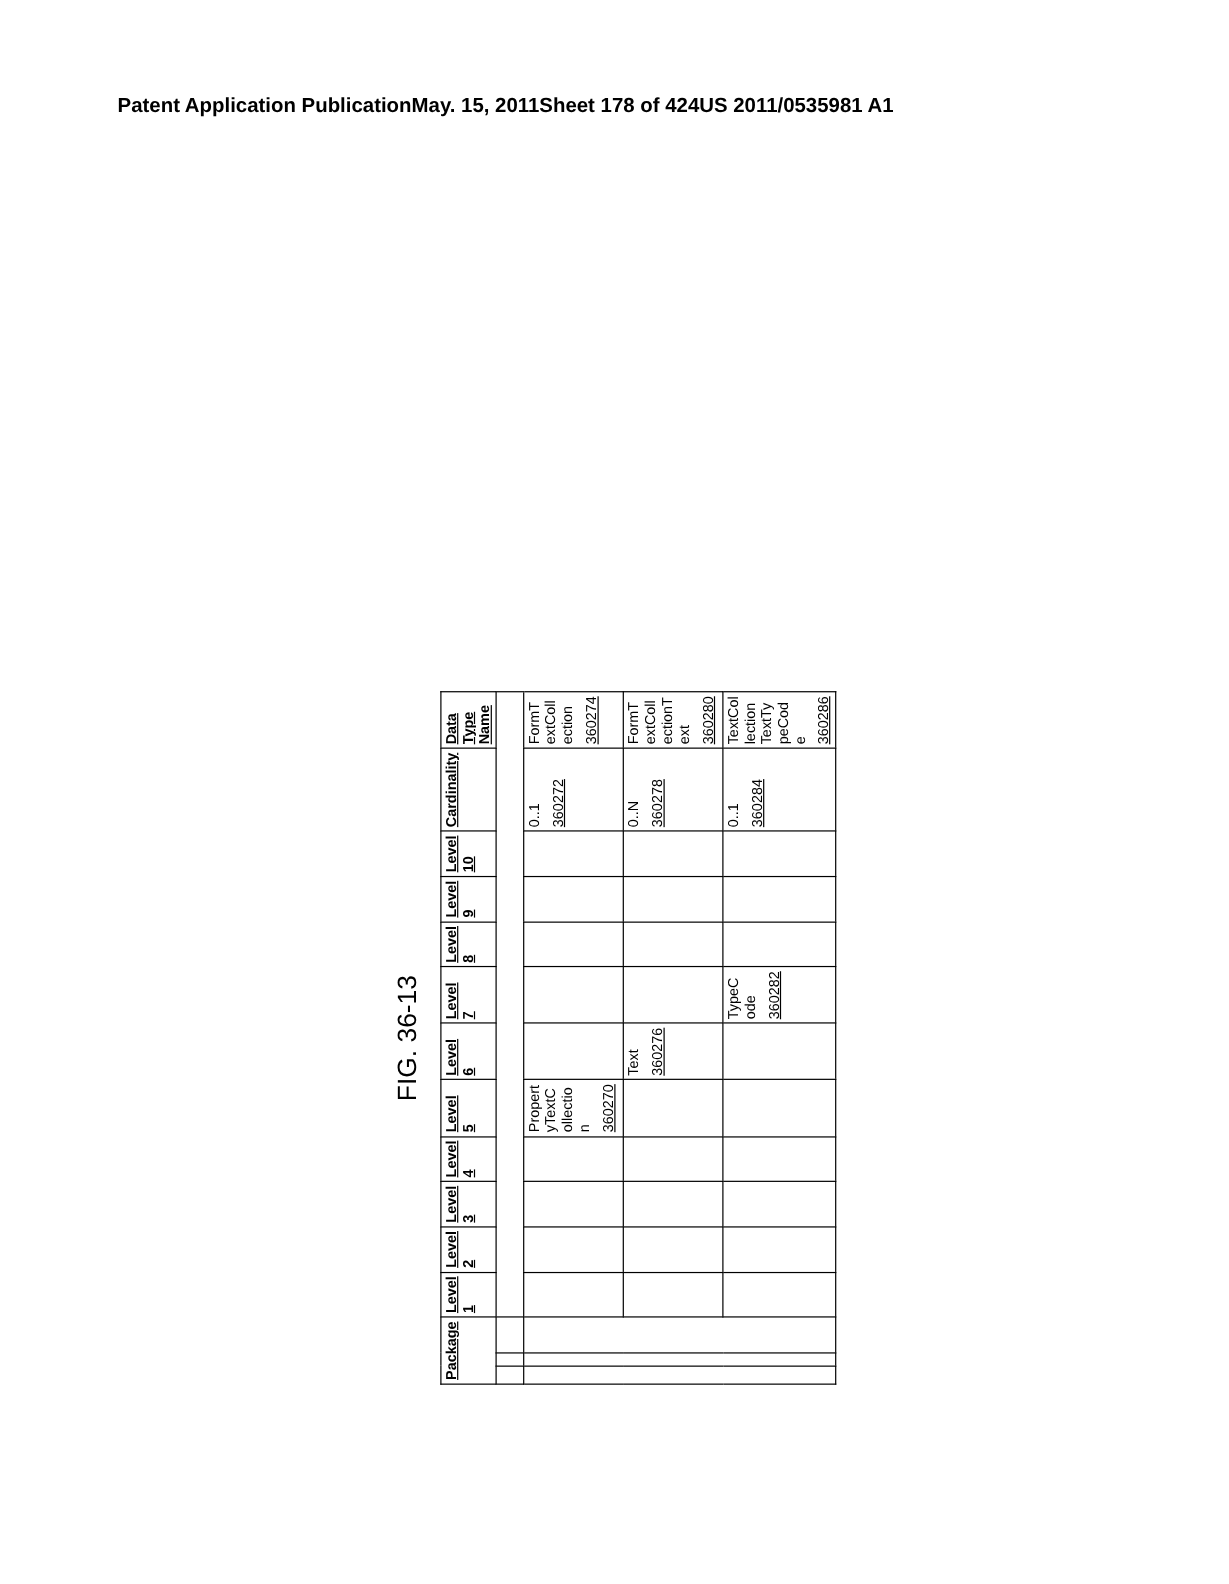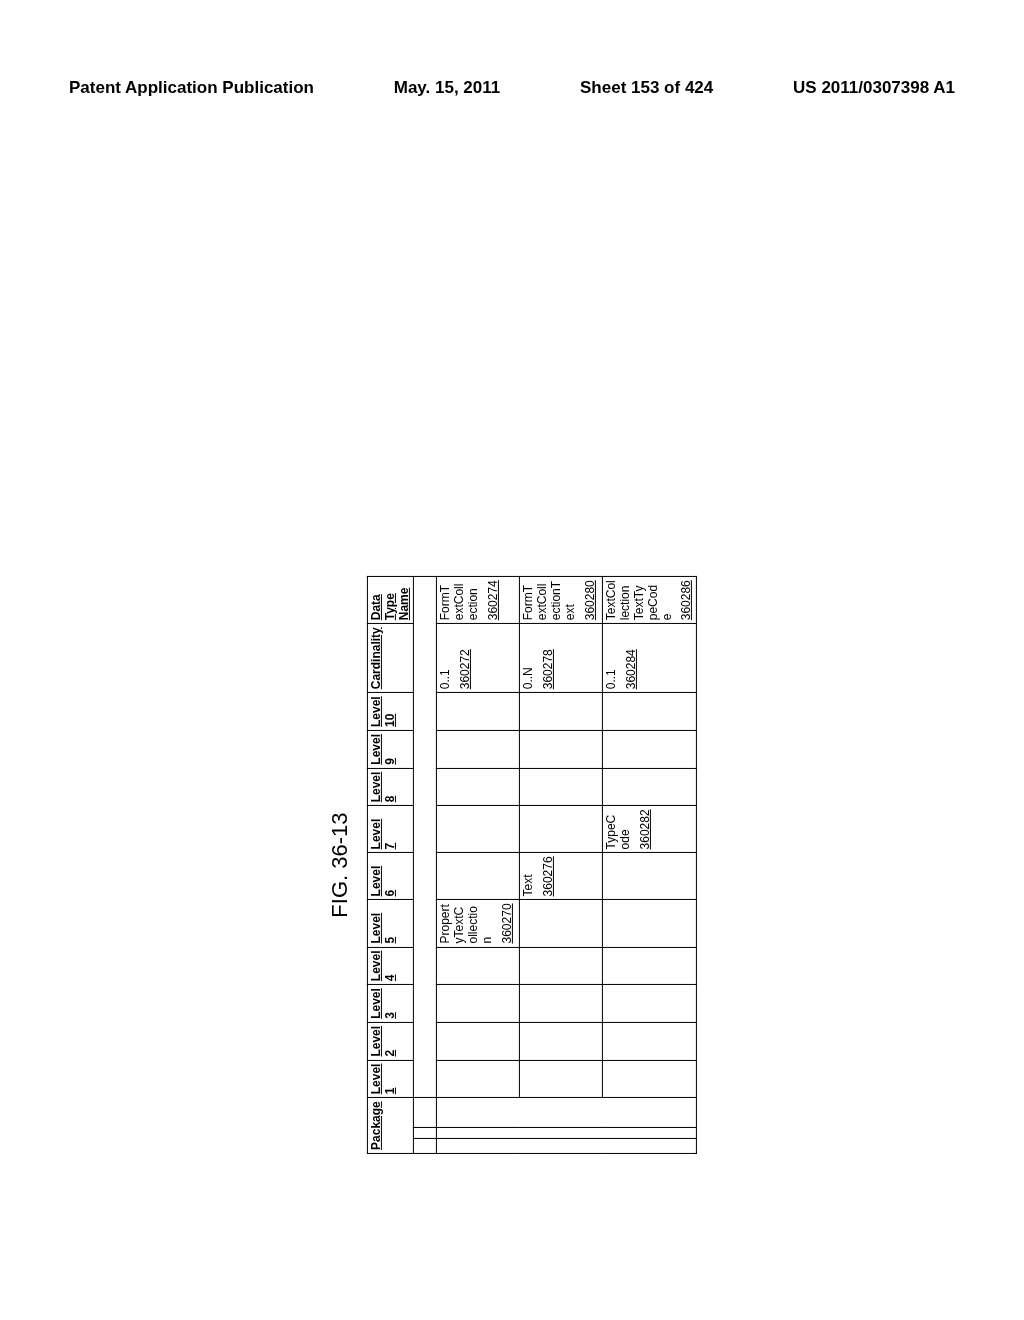--- a/index.html
+++ b/index.html
@@ -10,23 +10,22 @@
     width: 1024px;
     height: 1320px;
     position: relative;
   }
   .header {
     position: absolute;
     top: 78px;
     left: 0;
     width: 100%;
     box-sizing: border-box;
-    padding: 0 69px;
+    padding: 0 98px;
     display: flex;
-    justify-content: space-between;
     font-weight: bold;
     font-size: 17px;
   }
   .figure-wrap {
     position: absolute;
     left: 50%;
     top: 150px;
     transform: translateX(-50%) rotate(-90deg);
     transform-origin: center center;
   }
@@ -78,22 +77,22 @@
   tr.body-row td {
     height: 78px;
   }
 </style>
 </head>
 <body>
 
 <div class="header">
   <span>Patent Application Publication</span>
   <span>May. 15, 2011</span>
-  <span>Sheet 153 of 424</span>
-  <span>US 2011/0307398 A1</span>
+  <span>Sheet 178 of 424</span>
+  <span>US 2011/0535981 A1</span>
 </div>
 
 <div class="figure-wrap" style="top:680px;">
   <div class="fig-label">FIG. 36-13</div>
 
   <table class="data">
     <colgroup>
       <col class="pkg-sub1">
       <col class="pkg-sub2">
       <col class="pkg-sub3">

